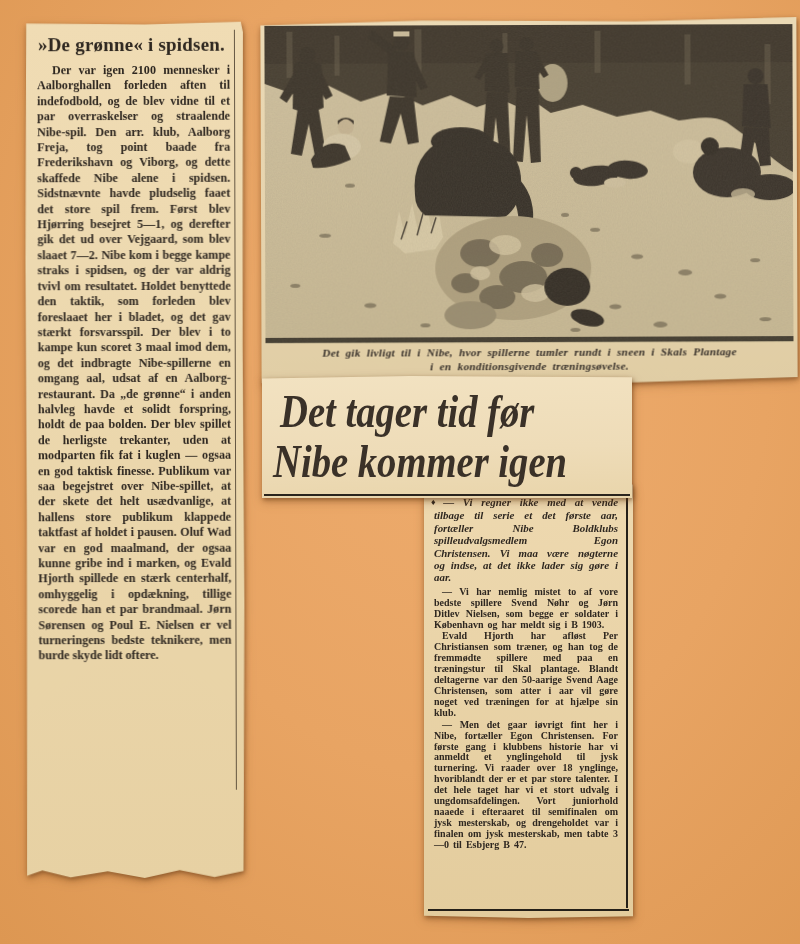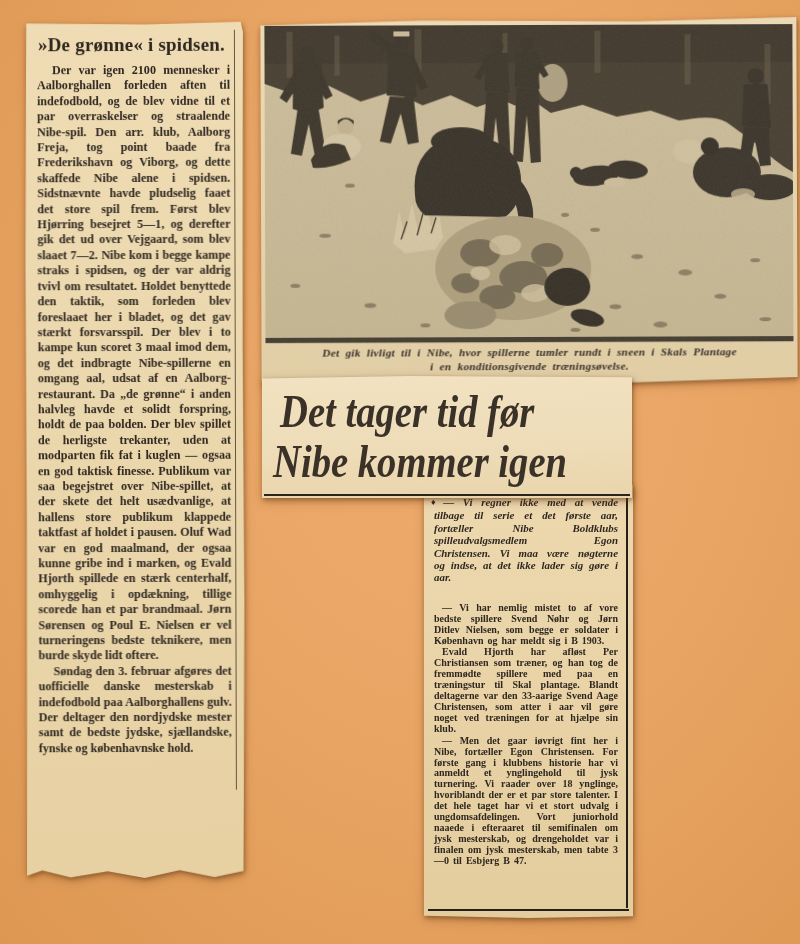--- a/index.html
+++ b/index.html
@@ -50,35 +50,34 @@
 
   
   .right-clip{left:424px;top:482px;width:209px;height:436px;z-index:3;}
   .right-clip .paper{
     background:linear-gradient(179deg,#eed9b0 0%,#e9d3a7 45%,#e3cc9d 100%);
     clip-path:polygon(0 0.4%, 55% 0, 100% 0.6%, 100% 99.6%, 50% 100%, 0 99.5%);
     padding:14px 15px 8px 10px;position:relative;
   }
   .rc p{margin:0 0 1px 0;text-align:justify;font-weight:bold;font-size:10px;line-height:10.9px;word-spacing:1.5px;}
   .rc p.ind{text-indent:8px;}
-  .rc .lead{font-style:italic;font-size:10.9px;line-height:12.4px;word-spacing:2.5px;margin-bottom:19px;}
+  .rc .lead{font-style:italic;font-size:10.9px;line-height:12.4px;word-spacing:2.5px;margin-bottom:3px;}
   .marker{font-style:normal;font-size:9px;position:relative;left:-3px;top:-1px;margin-right:1px;}
   .v-rule{position:absolute;top:12px;bottom:10px;right:5px;width:2px;background:#241f18;}
   .b-rule{position:absolute;left:4px;right:4px;bottom:7px;height:2px;background:#241f18;}
 </style>
 </head>
 <body>
 
 <div class="page">
 
   <div class="clip left-clip">
     <article class="paper">
       <h2>»De grønne« i spidsen.</h2>
       <p class="news ind">Der var igen 2100 mennesker i Aalborghallen forleden aften til indefodbold, og de blev vidne til et par overraskelser og straalende Nibe-spil. Den arr. klub, Aalborg Freja, tog point baade fra Frederikshavn og Viborg, og dette skaffede Nibe alene i spidsen. Sidstnævnte havde pludselig faaet det store spil frem. Først blev Hjørring besejret 5—1, og derefter gik det ud over Vejgaard, som blev slaaet 7—2. Nibe kom i begge kampe straks i spidsen, og der var aldrig tvivl om resultatet. Holdet benyttede den taktik, som forleden blev foreslaaet her i bladet, og det gav stærkt forsvarsspil. Der blev i to kampe kun scoret 3 maal imod dem, og det indbragte Nibe-spillerne en omgang aal, udsat af en Aalborg-restaurant. Da „de grønne“ i anden halvleg havde et solidt forspring, holdt de paa bolden. Der blev spillet de herligste trekanter, uden at modparten fik fat i kuglen — ogsaa en god taktisk finesse. Publikum var saa begejstret over Nibe-spillet, at der skete det helt usædvanlige, at hallens store publikum klappede taktfast af holdet i pausen. Oluf Wad var en god maalmand, der ogsaa kunne gribe ind i marken, og Evald Hjorth spillede en stærk centerhalf, omhyggelig i opdækning, tillige scorede han et par brandmaal. Jørn Sørensen og Poul E. Nielsen er vel turneringens bedste teknikere, men burde skyde lidt oftere.</p>
-      <p class="news ind">Søndag den 3. februar afgøres det uofficielle danske mesterskab i indefodbold paa Aalborghallens gulv. Der deltager den nordjydske mester samt de bedste jydske, sjællandske, fynske og københavnske hold.</p>
       <div class="col-rule"></div>
     </article>
   </div>
 
   <div class="clip photo-clip">
     <figure class="paper" style="margin:0">
       <div class="photo">
         <svg width="528" height="318" viewBox="0 0 528 318" xmlns="http://www.w3.org/2000/svg">
           <defs>
             <linearGradient id="snowg" x1="0" y1="0" x2="0" y2="1">
@@ -221,20 +220,20 @@
         <span class="hl hl2">Nibe kommer igen</span>
       </h1>
       <span class="subhead">To af de bedste spiller nu for B 1903</span>
     </header>
   </div>
 
   <div class="clip right-clip">
     <article class="paper rc">
       <p class="lead"><span class="marker">♦</span><span>— Vi regner ikke med at vende tilbage til serie et det første aar, fortæller Nibe Boldklubs spilleudvalgsmedlem Egon Christensen. Vi maa være nøgterne og indse, at det ikke lader sig gøre i aar.</span></p>
       <p class="ind">— Vi har nemlig mistet to af vore bedste spillere Svend Nøhr og Jørn Ditlev Nielsen, som begge er soldater i København og har meldt sig i B 1903.</p>
-      <p class="ind">Evald Hjorth har afløst Per Christiansen som træner, og han tog de fremmødte spillere med paa en træningstur til Skal plantage. Blandt deltagerne var den 33-aarige Svend Aage Christensen, som atter i aar vil gøre noget ved træningen for at hjælpe sin klub.</p>
+      <p class="ind">Evald Hjorth har afløst Per Christiansen som træner, og han tog de fremmødte spillere med paa en træningstur til Skal plantage. Blandt deltagerne var den 50-aarige Svend Aage Christensen, som atter i aar vil gøre noget ved træningen for at hjælpe sin klub.</p>
       <p class="ind">— Men det gaar iøvrigt fint her i Nibe, fortæller Egon Christensen. For første gang i klubbens historie har vi anmeldt et ynglingehold til jysk turnering. Vi raader over 18 ynglinge, hvoriblandt der er et par store talenter. I det hele taget har vi et stort udvalg i ungdomsafdelingen. Vort juniorhold naaede i efteraaret til semifinalen om jysk mesterskab, og drengeholdet var i finalen om jysk mesterskab, men tabte 3—0 til Esbjerg B 47.</p>
       <div class="v-rule"></div>
       <div class="b-rule"></div>
     </article>
   </div>
 
 </div>
 
 </body></html>

